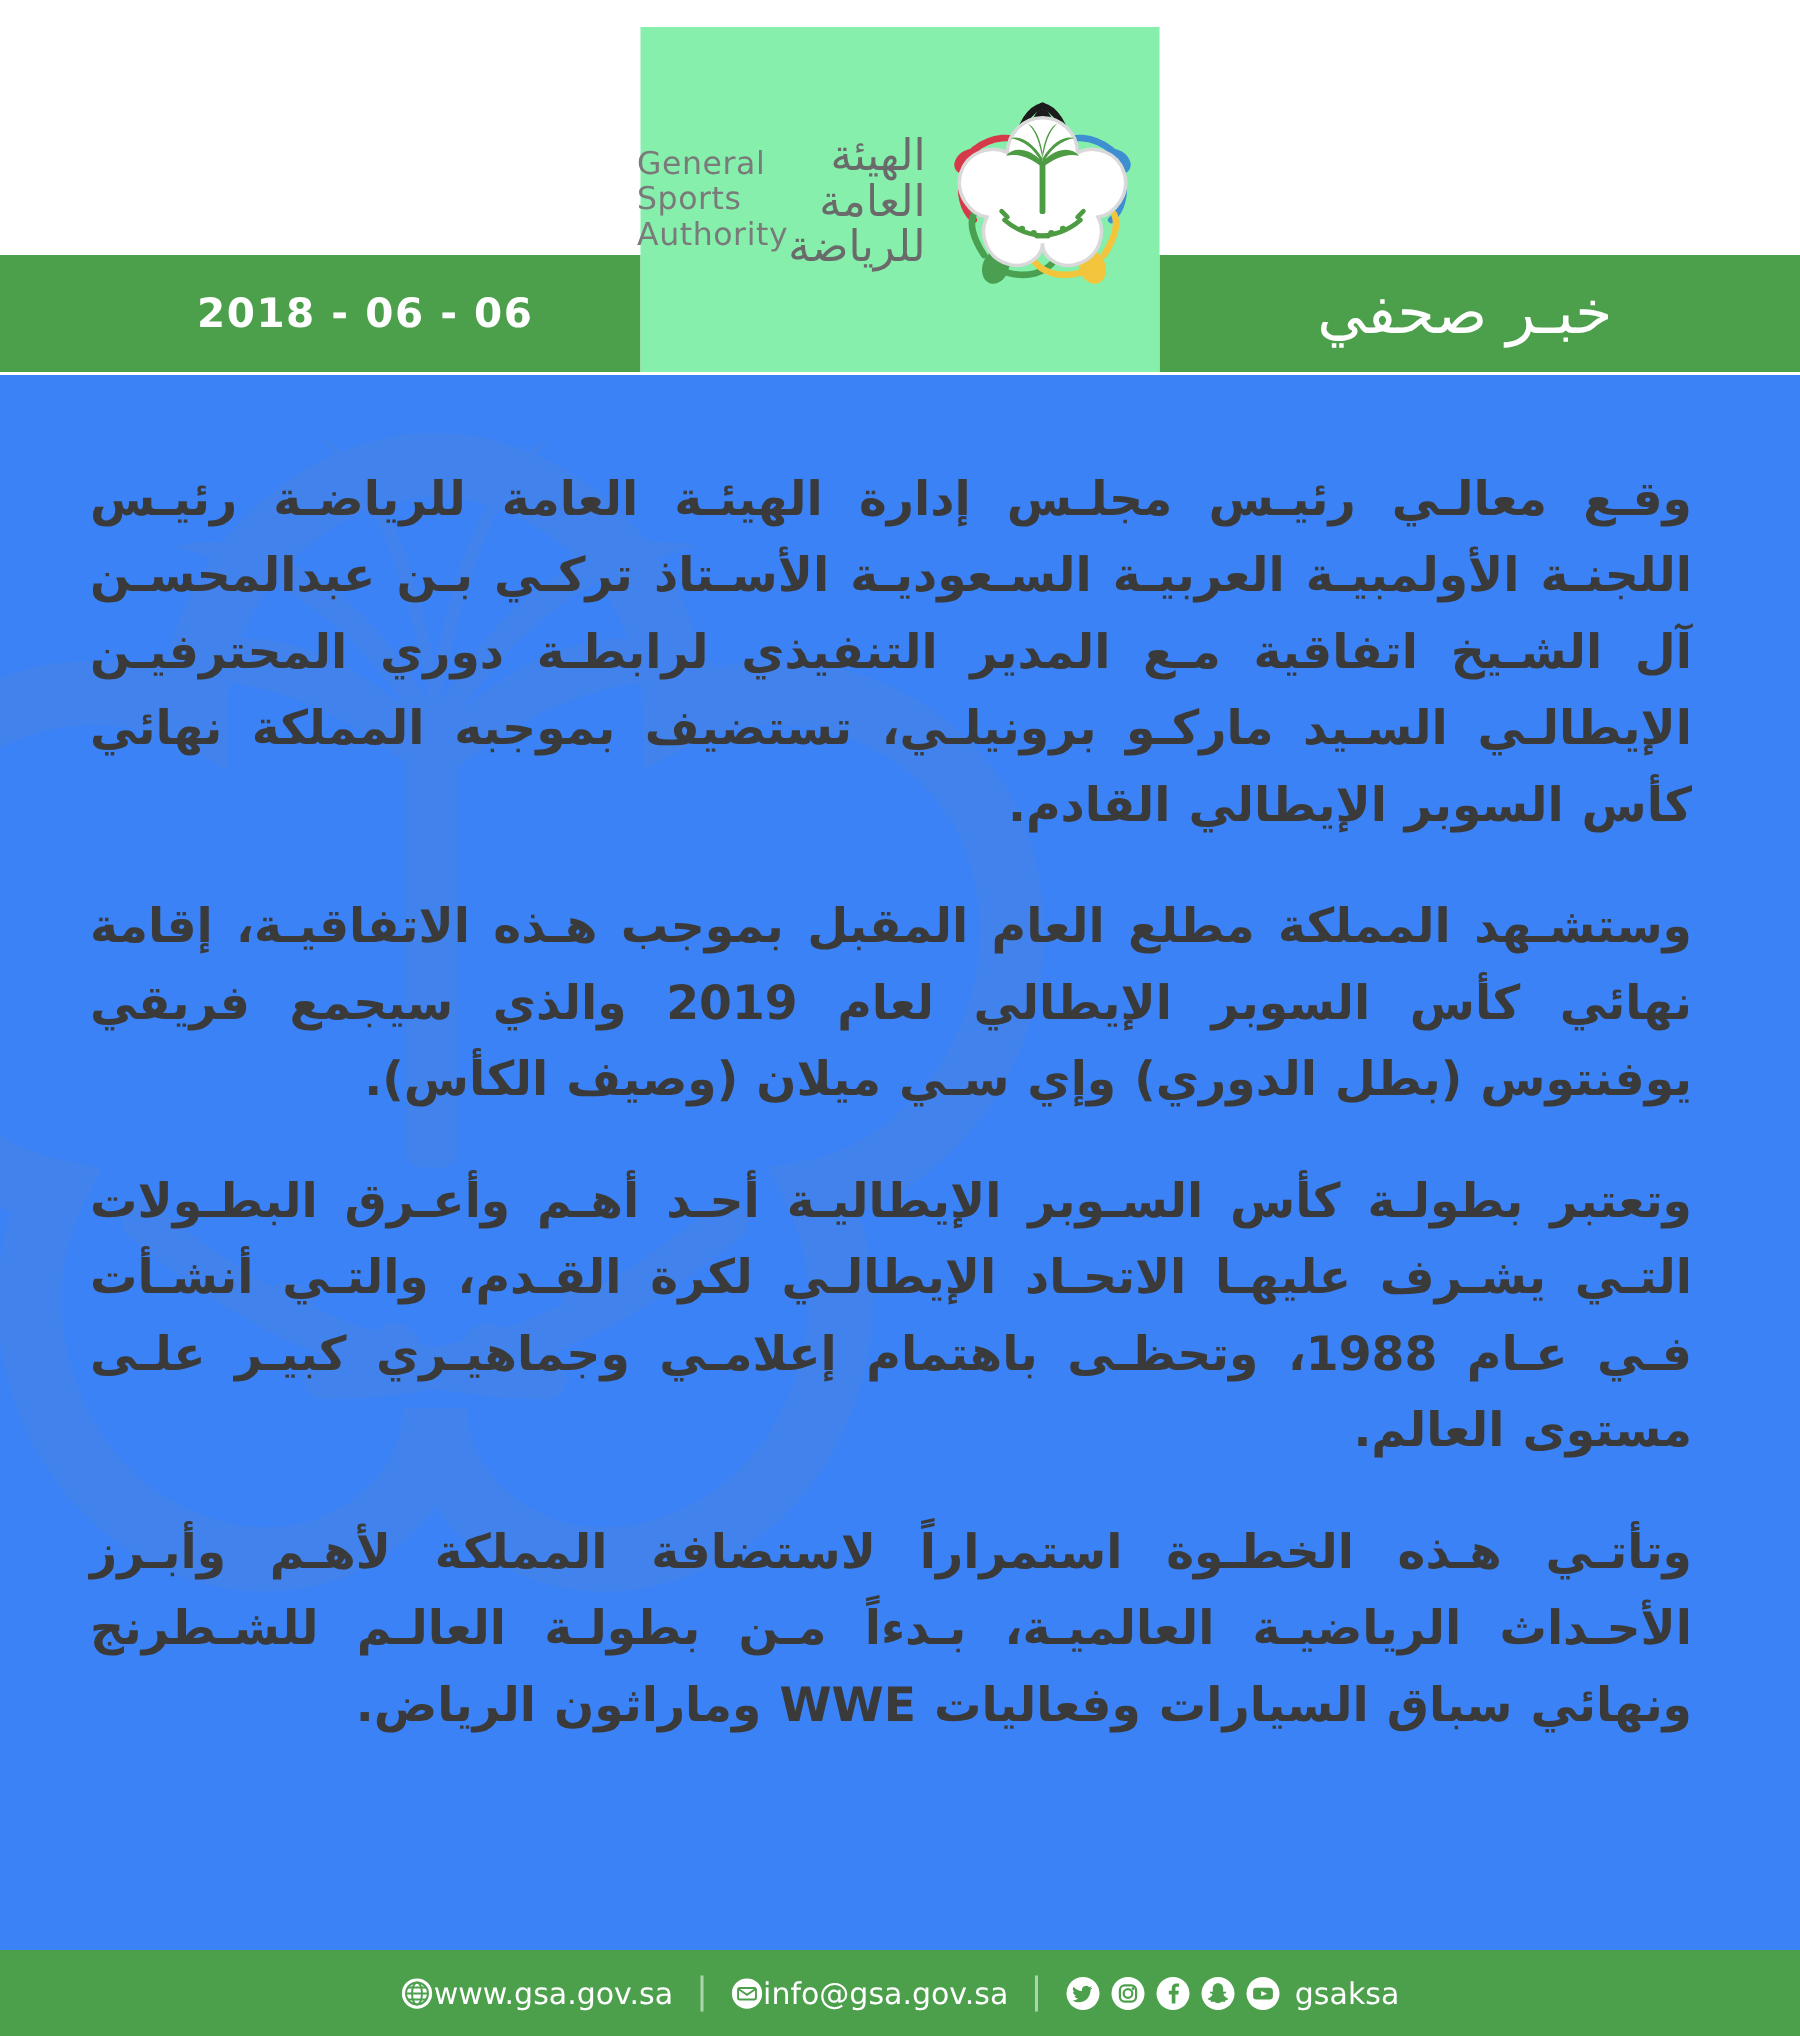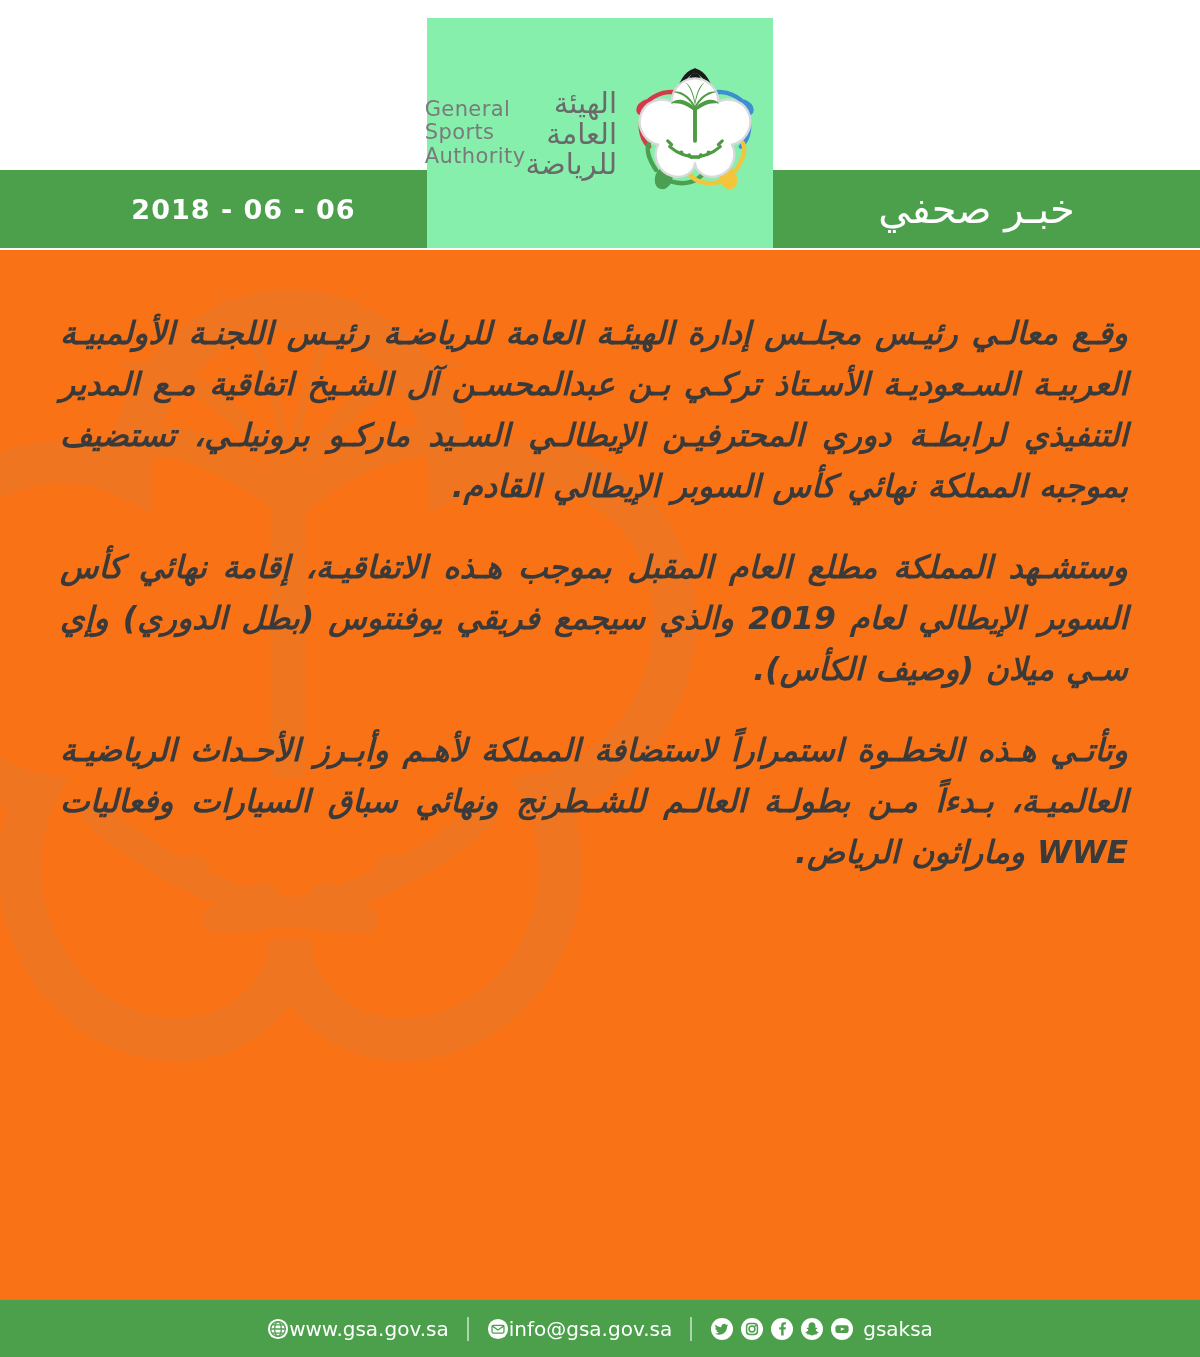--- a/index.html
+++ b/index.html
@@ -92,23 +92,22 @@
     letter-spacing:0.4px;
     direction:ltr;
     line-height:1.1;
   }
 
   
   .body-area {
     position:relative;
     width:1200px;
     height:1050px;
-    background:#f97316;
+    background:#3b82f6;
     overflow:hidden;
-    font-style:italic;
   }
 
   .watermark {
     position:absolute;
     top:-60px;
     left:-120px;
     width:820px;
     height:1060px;
     opacity:0.085;
     z-index:0;
@@ -293,20 +292,21 @@
           <circle cx="196" cy="362" r="9"></circle>
           <circle cx="228" cy="362" r="9"></circle>
           <circle cx="262" cy="348" r="9"></circle>
         </g>
       </svg>
     </div>
 
     <div class="article">
       <p class="para">وقـع معالـي رئيـس مجلـس إدارة الهيئـة العامة للرياضـة رئيـس اللجنـة الأولمبيـة العربيـة السـعوديـة الأسـتاذ تركـي بـن عبدالمحسـن آل الشـيخ اتفاقية مـع المدير التنفيذي لرابطـة دوري المحترفيـن الإيطالـي  السـيد ماركـو برونيلـي، تستضيف بموجبه المملكة نهائي كأس السوبر الإيطالي القادم.</p>
       <p class="para">وستشـهد المملكة مطلع العام المقبل بموجب هـذه الاتفاقيـة، إقامة نهائي كأس السوبر الإيطالي لعام 2019 والذي سيجمع فريقي يوفنتوس (بطل الدوري) وإي سـي ميلان (وصيف الكأس).</p>
+      <p class="para">وتعتبر بطولـة كأس السـوبر الإيطاليـة أحـد أهـم وأعـرق البطـولات التـي يشـرف عليهـا الاتحـاد الإيطالـي لكرة القـدم، والتـي أنشـأت فـي عـام 1988، وتحظـى باهتمام إعلامـي وجماهيـري كبيـر علـى مستوى العالم.</p>
       <p class="para">وتأتـي هـذه الخطـوة  استمراراً  لاستضافة المملكة لأهـم وأبـرز الأحـداث الرياضيـة العالميـة، بـدءاً مـن بطولـة العالـم للشـطرنج ونهائي سباق السيارات وفعاليات WWE وماراثون الرياض.</p>
     </div>
   </div>
 
   <div class="footer">
     <div class="footer-inner">
 
       <div class="fgroup">
         <span>
           <svg class="fic" viewBox="0 0 24 24">

